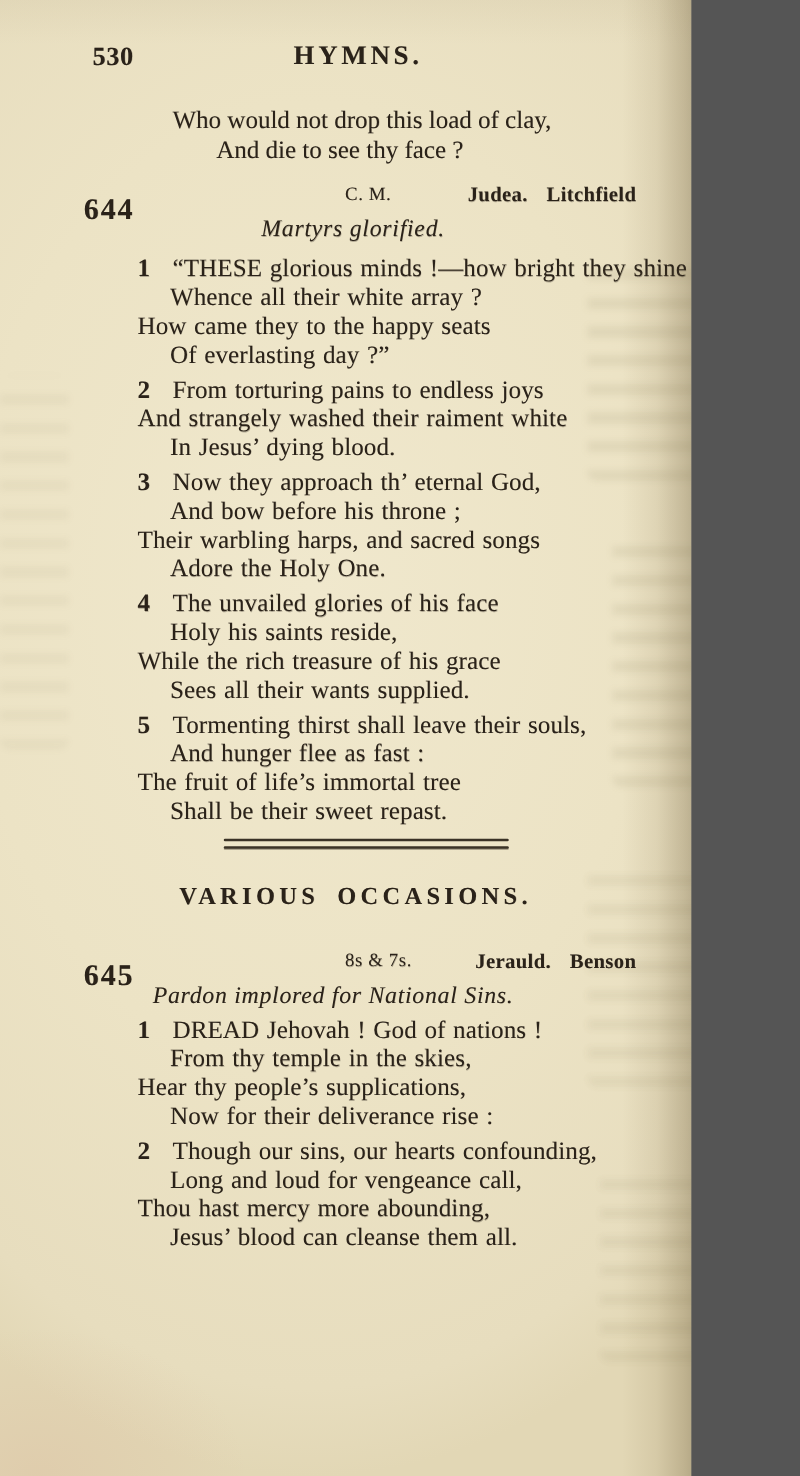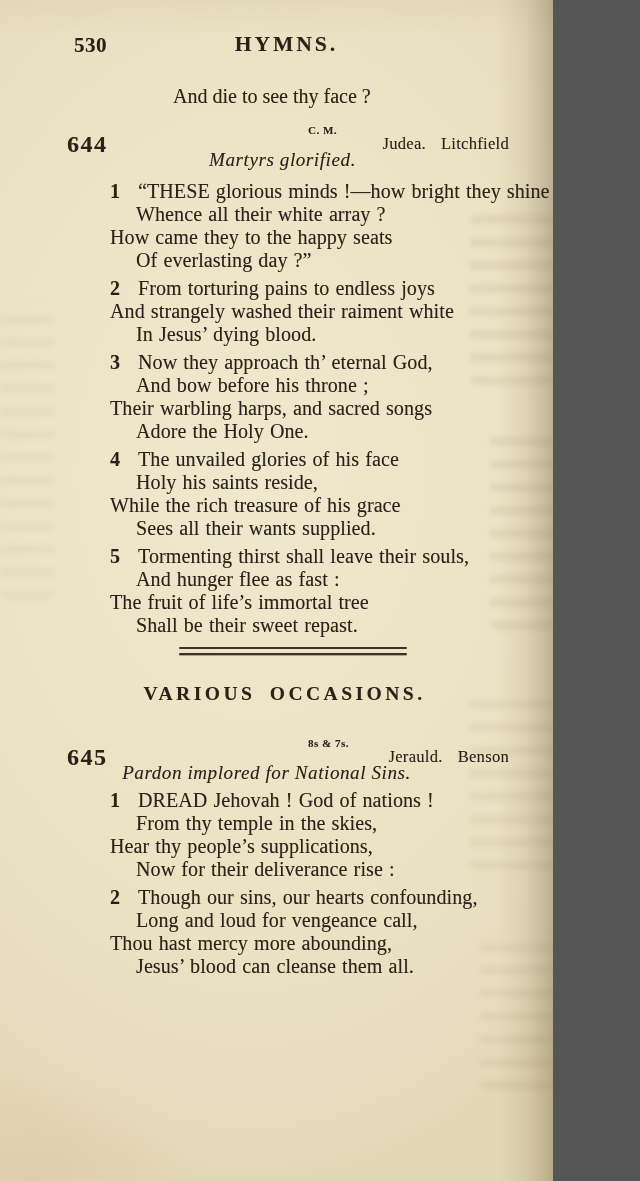--- a/index.html
+++ b/index.html
@@ -49,26 +49,26 @@
 
   .couplet { margin:20px 0 0 138px; font-size:20px; line-height:24px; }
   .couplet .c2 { margin-left:35px; }
 
   .hymn-head { position:relative; height:58px; margin-top:14px; }
   .hymn-number {
     position:absolute; left:67px; top:10px;
     font-size:24px; font-weight:bold; letter-spacing:1.5px; line-height:1;
   }
   .meter {
-    position:absolute; left:308px; top:2px;
-    font-size:11px; font-weight:bold; letter-spacing:0.5px;
+    position:absolute; left:276px; top:2px;
+    font-size:15px; font-weight:normal; letter-spacing:0.5px;
   }
   .tunes {
-    position:absolute; right:44px; top:12px;
-    font-size:16.5px; font-weight:normal; letter-spacing:0.3px;margin-left:39px;
+    position:absolute; right:44px; top:0;
+    font-size:16.5px; font-weight:bold; letter-spacing:0.3px;margin-left:39px;
   }
   .tunes .t1 { margin-right:15px; }
   .subtitle {
     position:absolute; left:0; right:0; top:27px; text-align:center;
     transform:translateX(6px);
     font-style:italic; font-size:19px; letter-spacing:0.6px;
   }
   .hymn-head.h645 .subtitle { transform:translateX(-10px); }
 
   .verse {
@@ -106,20 +106,21 @@
   <div class="ghost g4"></div>
   <div class="ghost g5"></div>
   <div class="corner-tint"></div>
 
   <header class="running-head">
     <span class="pageno">530</span>
     <span class="rtitle">HYMNS.</span>
   </header>
 
   <div class="couplet">
+    <div class="c1">Who would not drop this load of clay,</div>
     <div class="c2">And die to see thy face ?</div>
   </div>
 
   <section class="hymn-644">
     <div class="hymn-head">
       <div class="hymn-number">644</div>
       <span class="meter">C. M.</span>
       <span class="tunes">
         <span class="t1">Judea.</span><span class="t2">Litchfield</span>
       </span>

